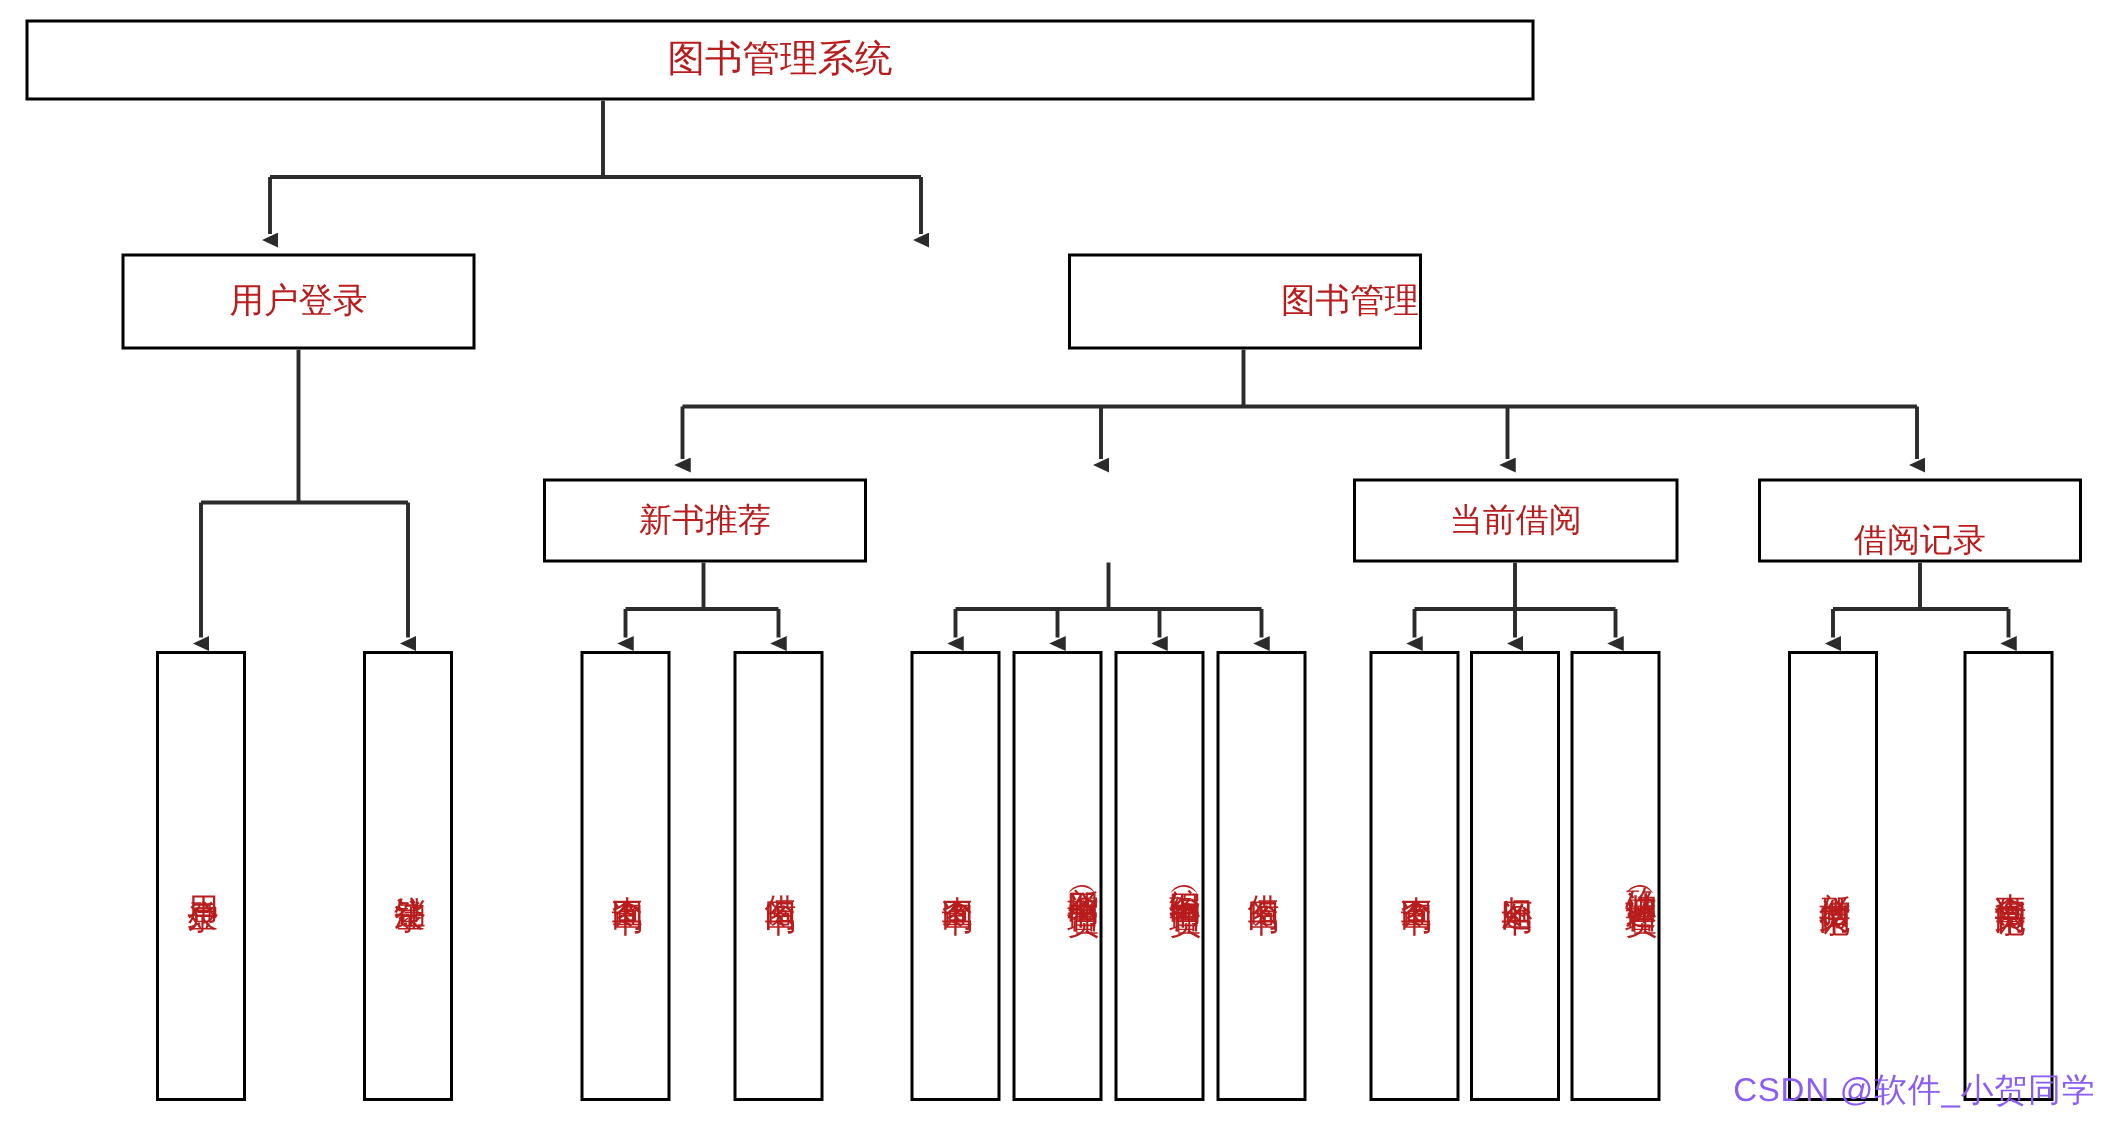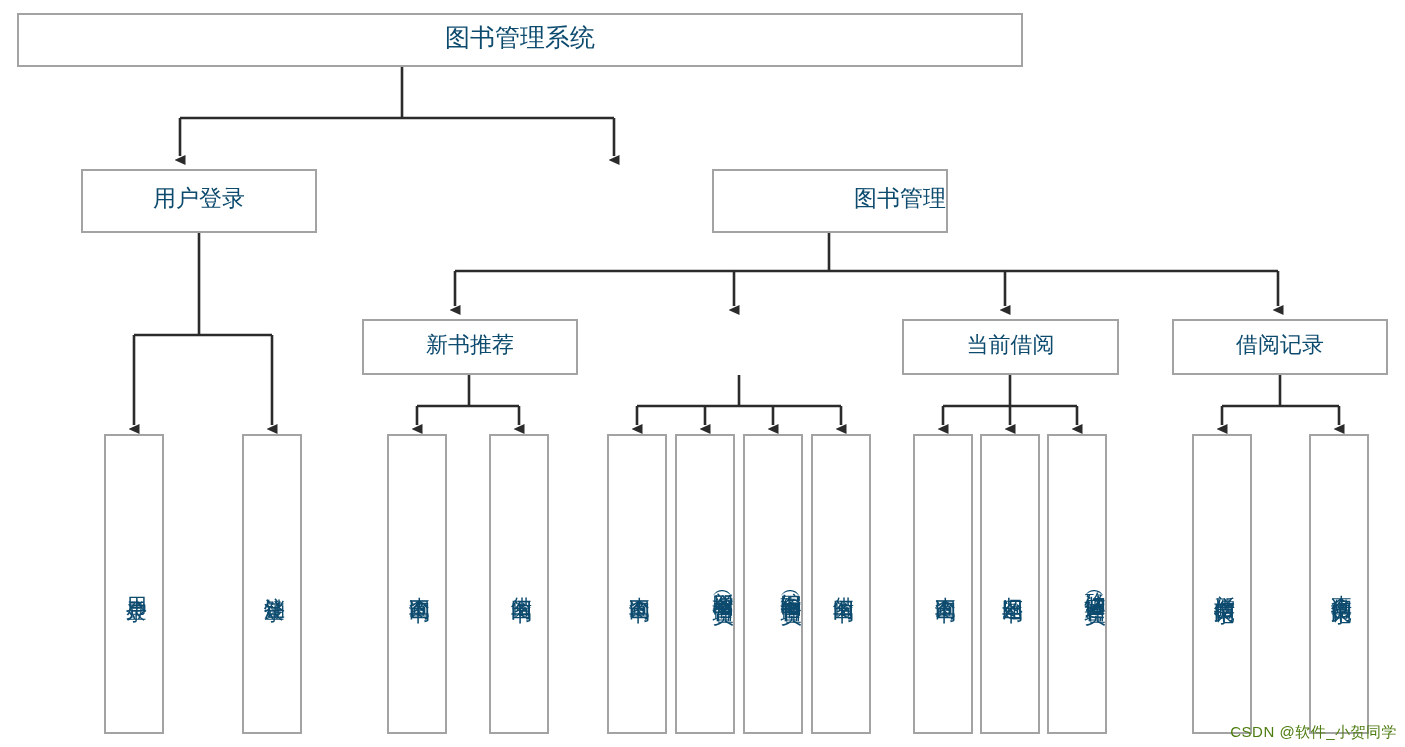--- a/index.html
+++ b/index.html
@@ -13,28 +13,27 @@
   #canvas {
     position: relative;
     width: 1405px;
     height: 747px;
     background: #ffffff;
     overflow: hidden;
   }
   .node {
     position: absolute;
     box-sizing: border-box;
-    border: 2px solid #a3a3a3;
+    border: 2px solid #000000;
     background: #ffffff;
     display: flex;
     align-items: center;
     justify-content: center;
-    color: #0c4a6e;
+    color: #b91c1c;
     line-height: 1.18;
-    font-family: Liberation Mono, monospace;
   }
   .node.root {
     font-size: 25px;
   }
   .node.level2 {
     font-size: 23px;
   }
   .node.level3 {
     font-size: 22px;
   }
@@ -61,22 +60,22 @@
     left: 0;
     top: 0;
     width: 1405px;
     height: 747px;
     pointer-events: none;
   }
   .watermark {
     position: absolute;
     right: 8px;
     bottom: 5px;
-    font-size: 15px;
-    color: #4d7c0f;
+    font-size: 22px;
+    color: #8b5cf6;
     white-space: nowrap;
     letter-spacing: 0.5px;
     margin-left: 11px;
   }
 </style>
 </head>
 <body>
 
 <div id="canvas">
 
@@ -141,21 +140,21 @@
   <div class="node level2" style="left:712px; top:169px; width:236px; height:64px;justify-content:flex-end;">
     <span>图书管理</span>
   </div>
 
   <div class="node level3" style="left:362px; top:319px; width:216px; height:56px;">
     <span>新书推荐</span>
   </div>
   <div class="node level3" style="left:902px; top:319px; width:217px; height:56px;">
     <span>当前借阅</span>
   </div>
-  <div class="node level3" style="left:1172px; top:319px; width:216px; height:56px;">
+  <div class="node level3" style="left:1172px; top:319px; width:216px; height:56px;align-items:flex-end;">
     <span>借阅记录</span>
   </div>
 
   <div class="node leaf mid" style="left:104px; top:434px; width:60px; height:300px;">
     <span class="leaf-text">用户登录</span>
   </div>
   <div class="node leaf mid" style="left:242px; top:434px; width:60px; height:300px;">
     <span class="leaf-text">注销登录</span>
   </div>
 

